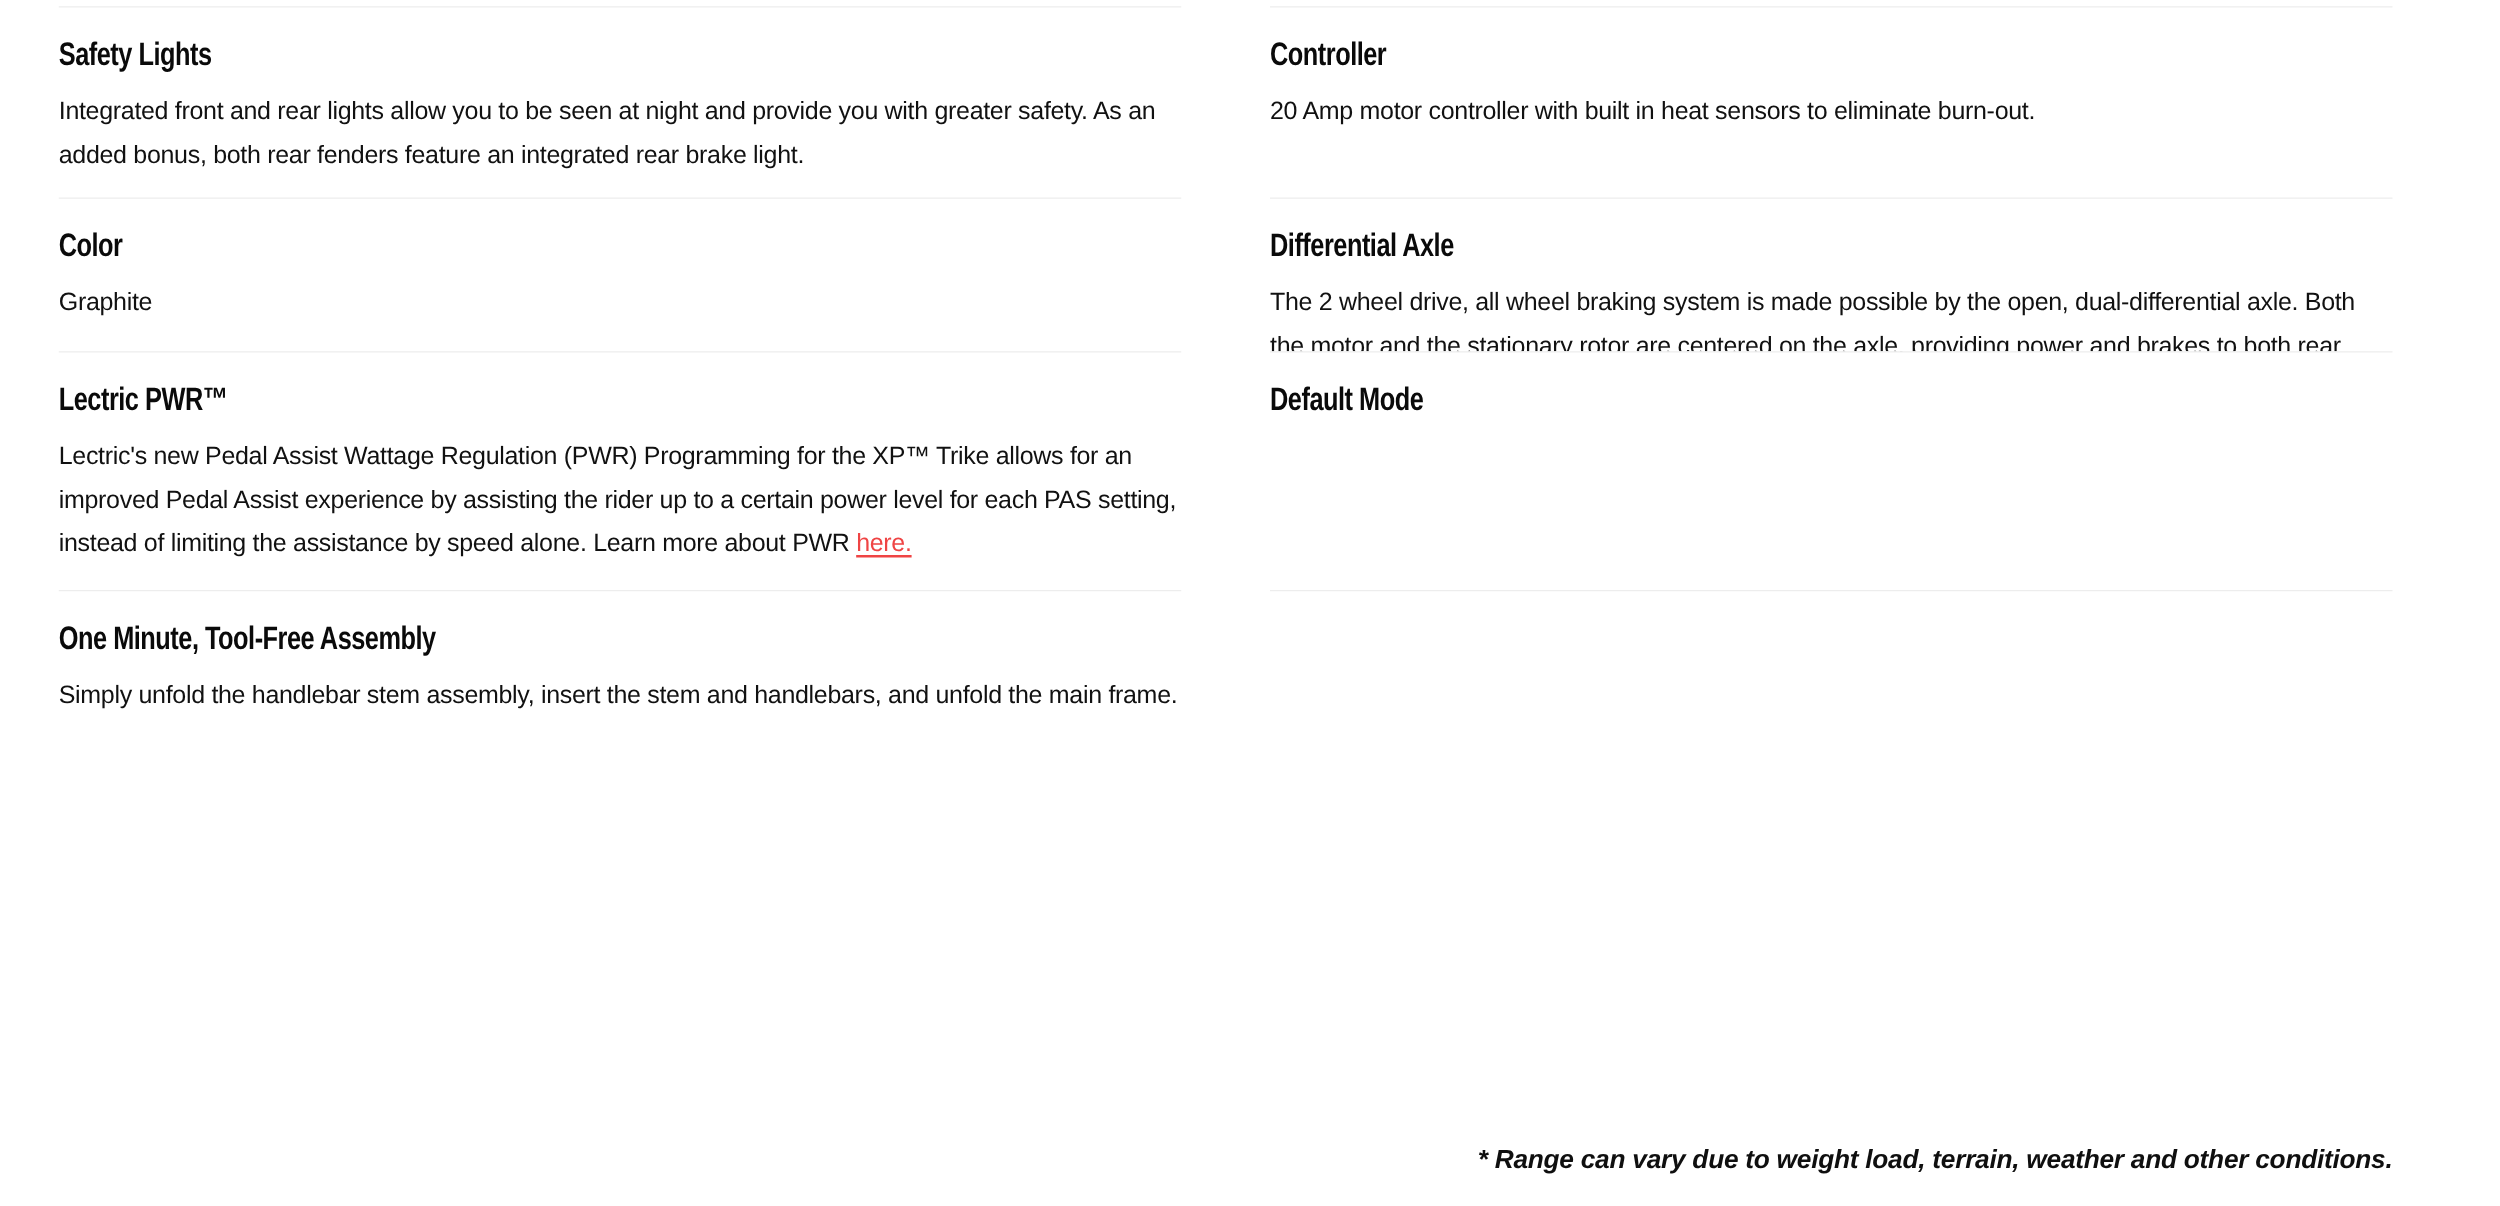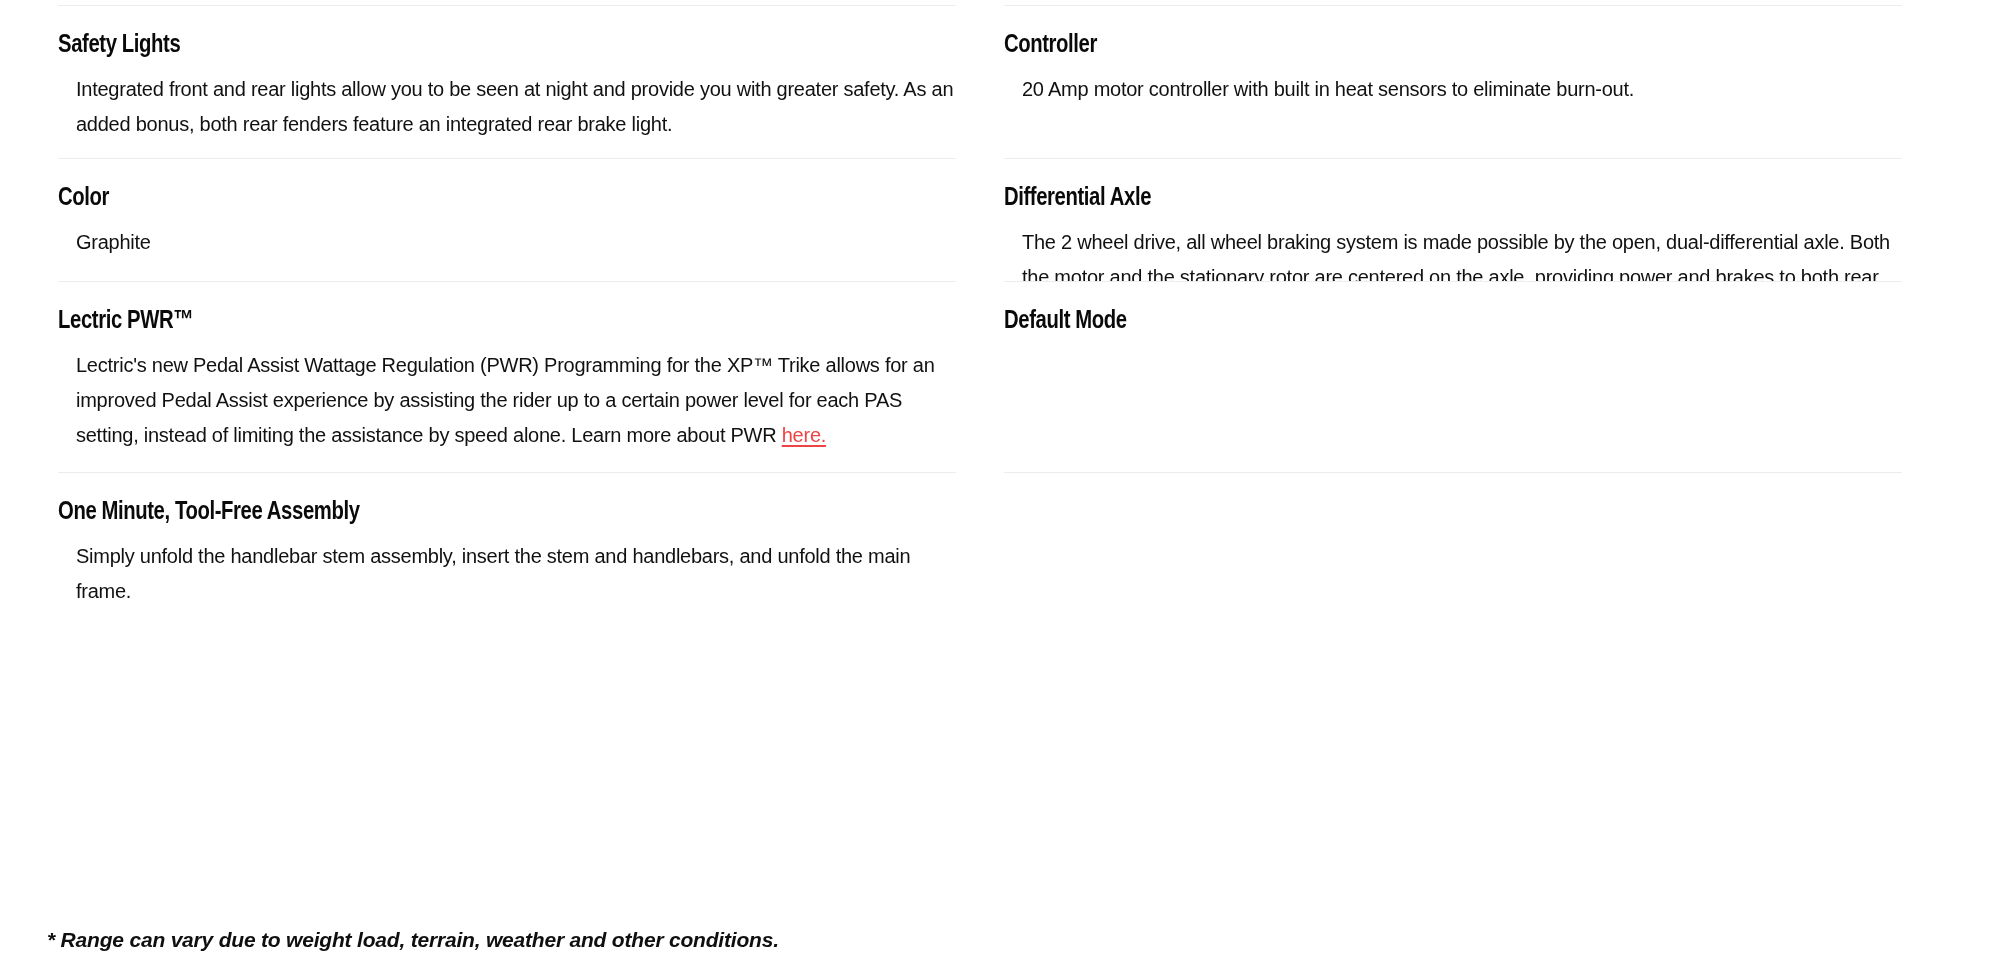--- a/index.html
+++ b/index.html
@@ -9,68 +9,67 @@
     width: 2000px;
     height: 965px;
     background: #ffffff;
     font-family: "Liberation Sans", sans-serif;
     color: #0f0f0f;
     overflow: hidden;
     position: relative;
   }
   .specs-grid {
     position: absolute;
-    left: 58px;
+    left: 47px;
     top: 5px;
     width: 1867px;
     display: grid;
     grid-template-columns: 898px 898px;
-    column-gap: 48px;
+    column-gap: 71px;
     grid-template-rows: 153px 123px 191px 190px auto;
   }
   .spec-cell {
     border-top: 1px solid #ededed;
     padding-top: 22px;
     overflow: hidden;
   }
   .spec-title {
     margin: 0;
     font-size: 26px;
     font-weight: 700;
     letter-spacing: -0.5px;
     line-height: 31px;
     color: #0a0a0a;
     transform: scaleX(0.78);
     transform-origin: left center;
     white-space: nowrap;
   }
   .spec-body {
-    margin: 13px 0 0 18px;
+    margin: 13px 0 0 0;
     font-size: 20px;
     line-height: 35px;
     letter-spacing: -0.25px;
     color: #111111;
   }
   .spec-link {
     color: #ef4444;
     text-decoration: underline;
     text-underline-offset: 3px;
   }
   .footnote {
     position: absolute;
     left: 47px;
     top: 916px;
     width: 1867px;
-    text-align: left;
+    text-align: right;
     font-size: 21px;
     font-style: italic;
     font-weight: 700;
     letter-spacing: -0.2px;
     color: #0f0f0f;
-    margin-top: 12px;
   }
 </style>
 </head>
 <body>
 
 <div class="specs-grid">
 
   <div class="spec-cell">
     <h3 class="spec-title">Safety Lights</h3>
     <p class="spec-body">Integrated front and rear lights allow you to be seen at night and provide you with greater safety. As an added bonus, both rear fenders feature an integrated rear brake light.</p>

